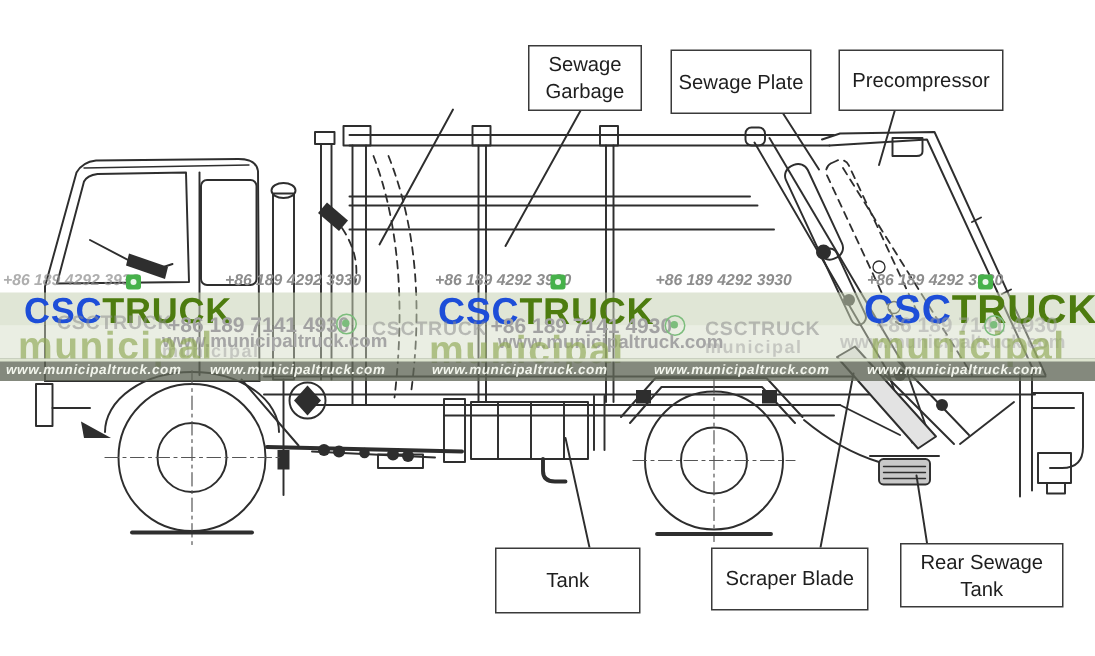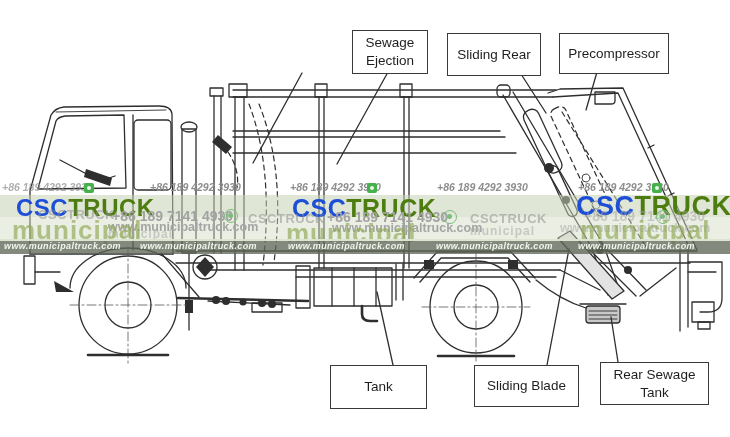--- a/index.html
+++ b/index.html
@@ -254,37 +254,37 @@
     <span class="wm wm-bar-text" style="left:4px">www.municipaltruck.com</span>
     <span class="wm wm-bar-text" style="left:140px">www.municipaltruck.com</span>
     <span class="wm wm-bar-text" style="left:288px">www.municipaltruck.com</span>
     <span class="wm wm-bar-text" style="left:436px">www.municipaltruck.com</span>
     <span class="wm wm-bar-text" style="left:578px">www.municipaltruck.com</span>
   </div>
 
 
   <div class="label-box" style="left:352px;top:30px;width:74px;height:42px">
     <span>Sewage</span>
-    <span>Ejection</span>
+    <span>Garbage</span>
   </div>
 
   <div class="label-box" style="left:447px;top:33px;width:92px;height:41px">
-    <span>Sliding Rear</span>
+    <span>Sewage Plate</span>
   </div>
 
   <div class="label-box" style="left:559px;top:33px;width:108px;height:39px">
     <span>Precompressor</span>
   </div>
 
   <div class="label-box" style="left:330px;top:365px;width:95px;height:42px">
     <span>Tank</span>
   </div>
 
   <div class="label-box" style="left:474px;top:365px;width:103px;height:40px">
-    <span>Sliding Blade</span>
+    <span>Scraper Blade</span>
   </div>
 
   <div class="label-box" style="left:600px;top:362px;width:107px;height:41px">
     <span>Rear Sewage</span>
     <span>Tank</span>
   </div>
 
 </div>
 
 </body></html>

